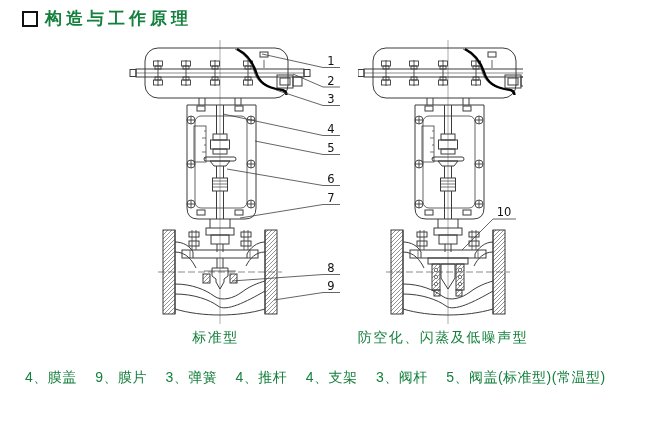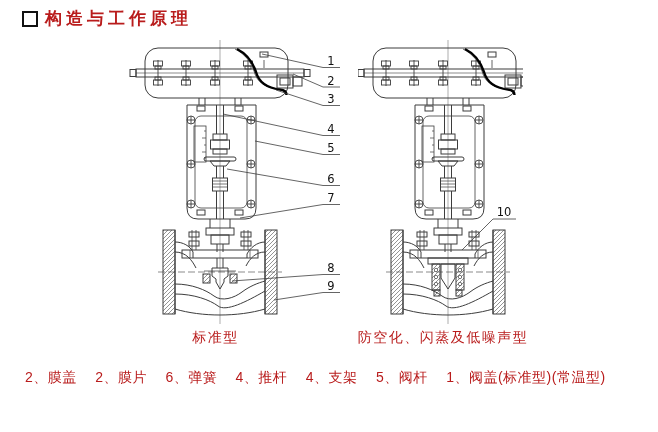--- a/index.html
+++ b/index.html
@@ -1,21 +1,21 @@
 <!DOCTYPE html>
 <html><head>
 <meta charset="utf-8">
 <style>
   html,body{margin:0;padding:0;background:#ffffff;}
   .page{
     position:relative;
     width:658px;height:432px;
     background:#ffffff;
     font-family:"Liberation Sans","DejaVu Sans",sans-serif;
-    color:#b91c1c;
+    color:#15803d;
     overflow:hidden;
   }
   .title-row{
     position:absolute;left:22px;top:7px;
     display:flex;align-items:center;
   }
   .square-bullet{
     width:12px;height:12px;
     border:2px solid #111;
     margin-right:7px;
@@ -271,23 +271,23 @@
         <line x1="135" y1="181" x2="158" y2="181"></line>
       <text x="146" y="178" text-anchor="middle" stroke="none">10</text>
     </g>
   </svg>
 
   <div class="caption caption-right">防空化、闪蒸及低噪声型</div>
   <div class="caption caption-left">标准型</div>
 
   <div class="legend">
     <div class="legend-row">
-      <span class="legend-item">2、膜盖</span>
-      <span class="legend-item">2、膜片</span>
-      <span class="legend-item">6、弹簧</span>
+      <span class="legend-item">4、膜盖</span>
+      <span class="legend-item">9、膜片</span>
+      <span class="legend-item">3、弹簧</span>
       <span class="legend-item">4、推杆</span>
       <span class="legend-item">4、支架</span>
-      <span class="legend-item">5、阀杆</span>
-      <span class="legend-item">1、阀盖(标准型)(常温型)</span>
+      <span class="legend-item">3、阀杆</span>
+      <span class="legend-item">5、阀盖(标准型)(常温型)</span>
     </div>
   </div>
 
 </div>
 
 </body></html>

